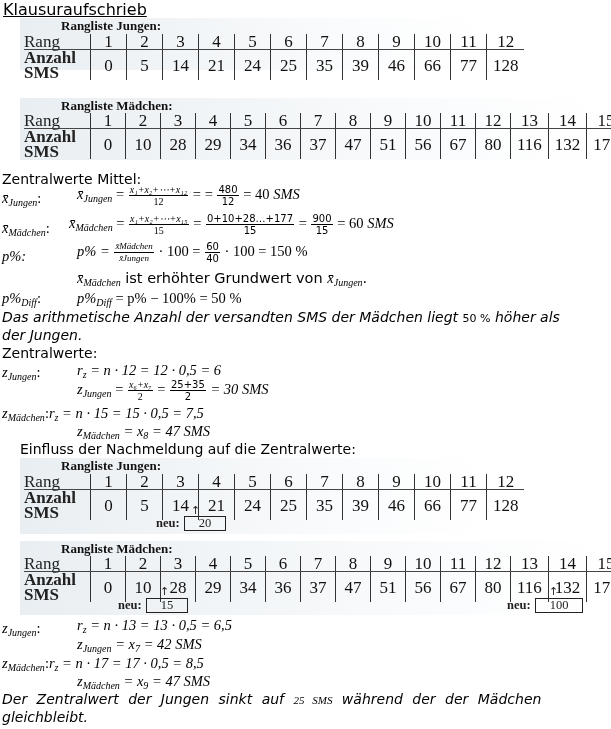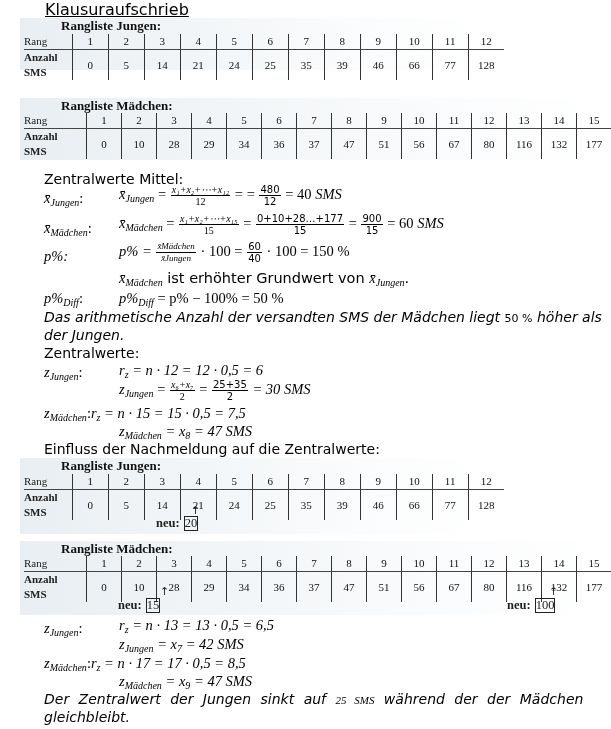--- a/index.html
+++ b/index.html
@@ -1,33 +1,33 @@
 <!DOCTYPE html>
 <html><head>
   <meta charset="utf-8">
   <style>
     html, body { margin:0; padding:0; }
     body { width:611px; height:729px; position:relative; background:#ffffff; overflow:hidden; color:#000; }
     .sans { font-family: "DejaVu Sans", sans-serif; }
     .math { font-family: "Liberation Serif", "DejaVu Serif", serif; font-style: italic; }
     .mup { font-style: normal; }
-    .abs { position:absolute; white-space:nowrap;margin-left:42px; }
+    .abs { position:absolute; white-space:nowrap; }
 
     .title { left:3px; top:0px; font-size:16px; text-decoration:underline; }
 
     
     .scan { position:absolute; left:20px; background:linear-gradient(90deg,#e9eef2 0%,#f3f6f8 40%,#fbfcfd 75%,#ffffff 100%); }
     .scan-title { position:absolute; left:6px; font-family:"Liberation Serif", serif; font-weight:bold; font-size:13px; color:#111;margin-left:35px; }
-    table.rl { position:absolute; left:4px; border-collapse:collapse; font-family:"Liberation Serif", serif; font-size:11px; color:#111; }
+    table.rl { position:absolute; left:4px; border-collapse:collapse; font-family:"Liberation Serif", serif; font-size:17px; color:#111; }
     table.rl td { padding:0 6px; height:15px; line-height:15px; text-align:center; border-left:1px solid #333; }
     table.rl td.lbl { text-align:left; border-left:none; padding:0 14px 0 0; font-weight:bold; color:#222; }
     table.rl tr.rang td { border-bottom:1px solid #444; }
     table.rl tr.rang td.lbl { font-weight:normal; }
     .neu { position:absolute; font-family:"Liberation Serif", serif; font-weight:bold; font-size:12.5px; color:#222; }
-    .neu .box { display:inline-block; border:1px solid #222; padding:0 0; font-weight:normal; line-height:13px; margin-left:4px; }
+    .neu .box { display:inline-block; border:1px solid #222; padding:0 14px; font-weight:normal; line-height:13px; margin-left:4px; }
     .arrow { position:absolute; font-family:"DejaVu Sans", sans-serif; font-size:11px; color:#222; }
 
     .h { font-family:"DejaVu Sans", sans-serif; font-size:14px; }
     .it { font-family:"DejaVu Sans", sans-serif; font-style:italic; font-size:14px; }
     .frac { display:inline-block; vertical-align:middle; text-align:center; font-size:10px; line-height:11px; margin:0 1px; }
     .frac .num { display:block; border-bottom:1px solid #000; padding:0 1px; }
     .frac .den { display:block; }
     .sub { font-size:10px; vertical-align:-3px; }
     .ml { font-size:14.5px; }
     .small { font-size:11px; }
@@ -131,21 +131,21 @@
   <span class="mup">=</span>
   <span class="mup">=</span>
   <span class="frac mup sans"><span class="num">480</span><span class="den">12</span></span>
   <span class="mup">= 40</span>
   <span>SMS</span>
 </div>
 
 <div class="abs math ml" style="left:2px; top:220px;">
   <span>x̄</span><span class="sub">Mädchen</span><span class="mup">:</span>
 </div>
-<div class="abs math ml" style="left:77px; top:213px;">
+<div class="abs math ml" style="left:69px; top:213px;">
   <span>x̄</span><span class="sub">Mädchen</span>
   <span class="mup">=</span>
   <span class="frac"><span class="num">x₁+x₂+⋯+x₁₅</span><span class="den mup">15</span></span>
   <span class="mup">=</span>
   <span class="frac mup sans"><span class="num">0+10+28…+177</span><span class="den">15</span></span>
   <span class="mup">=</span>
   <span class="frac mup sans"><span class="num">900</span><span class="den">15</span></span>
   <span class="mup">= 60</span>
   <span>SMS</span>
 </div>
@@ -191,21 +191,21 @@
   <span> = 30 SMS</span>
 </div>
 
 <div class="abs math ml" style="left:2px; top:405px;">
   <span>z</span><span class="sub">Mädchen</span><span class="mup">:</span><span>r</span><span class="sub">z</span><span> = n · 15 = 15 · 0,5 = 7,5</span>
 </div>
 <div class="abs math ml" style="left:77px; top:423px;">
   <span>z</span><span class="sub">Mädchen</span><span> = x</span><span class="sub">8</span><span> = 47 SMS</span>
 </div>
 
-<div class="abs h" style="left:2px; top:441px;">Einfluss der Nachmeldung auf die Zentralwerte:</div>
+<div class="abs h" style="left:20px; top:441px;">Einfluss der Nachmeldung auf die Zentralwerte:</div>
 
 <div class="scan" style="top:458px; width:470px; height:76px;">
   <div class="scan-title" style="top:0px;">Rangliste Jungen:</div>
   <table class="rl" style="top:16px;">
     <tbody>
         <tr class="rang" id="j2-rang">
           <td class="lbl">Rang</td>
           <td style="min-width: 23px;">1</td>
           <td style="min-width: 23px;">2</td>
           <td style="min-width: 23px;">3</td>

